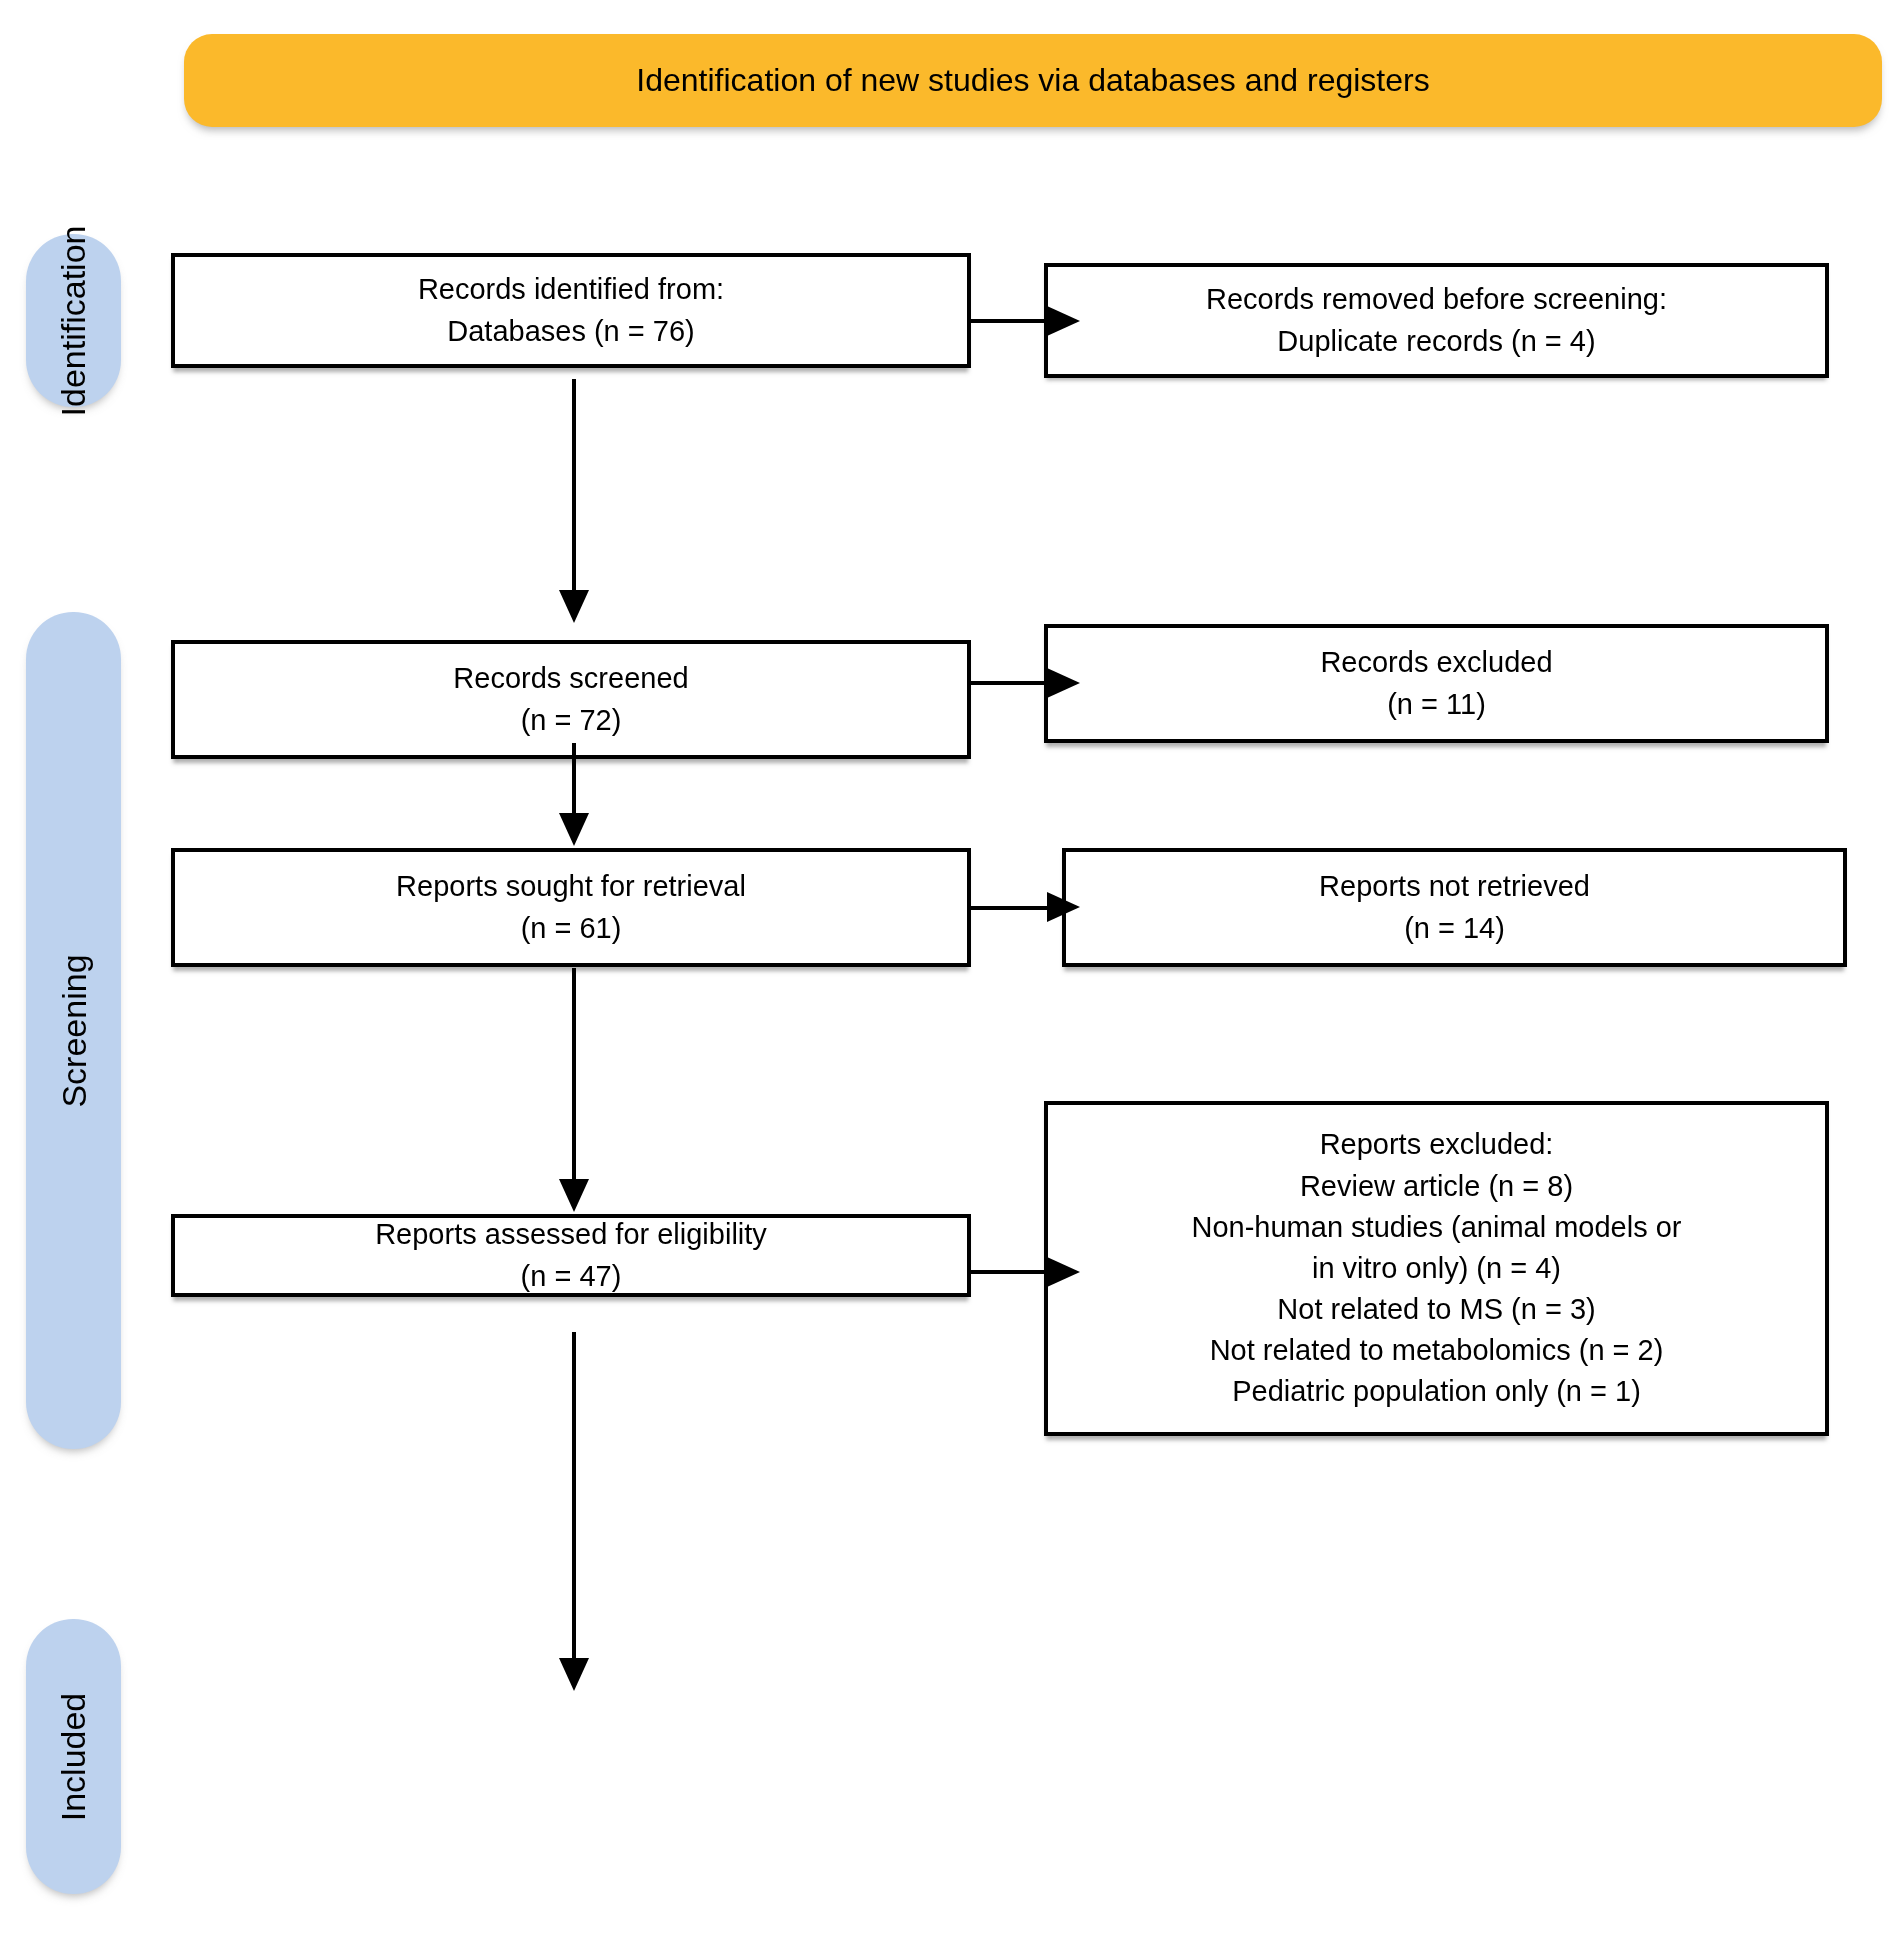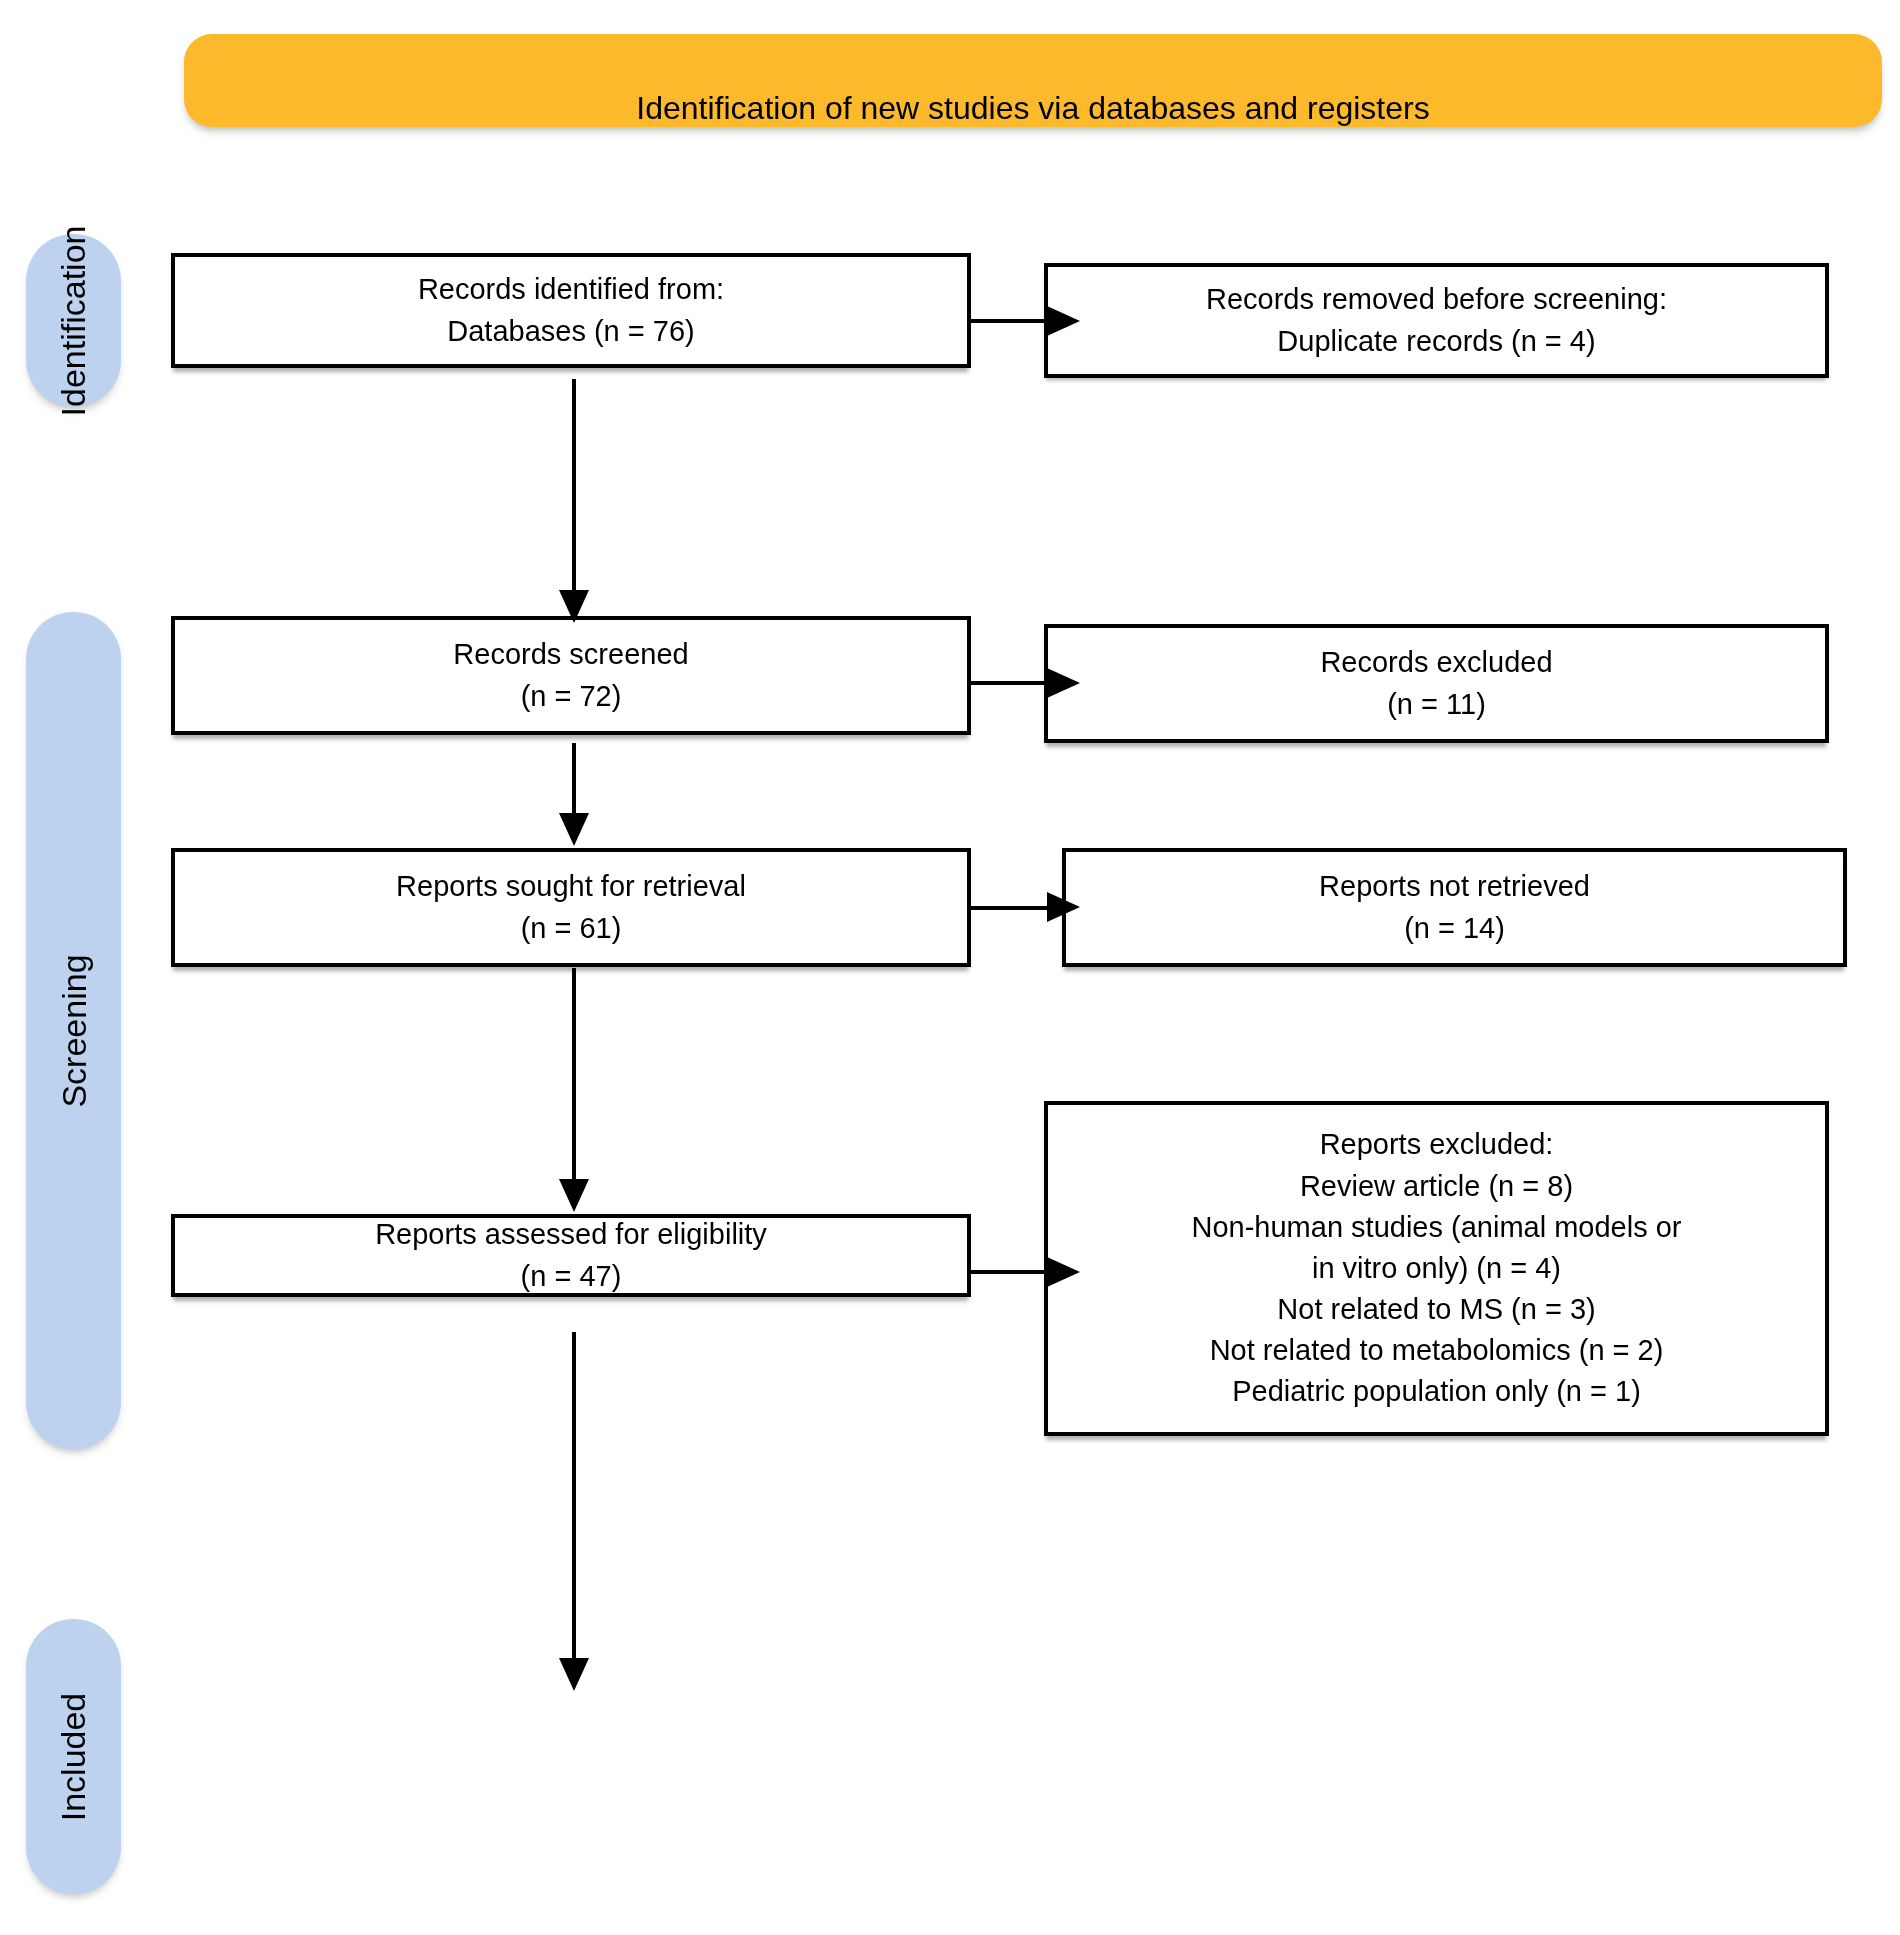--- a/index.html
+++ b/index.html
@@ -15,21 +15,21 @@
     width:1901px;height:1936px;
     background:var(--c-bg);
     font-family:"Liberation Sans", sans-serif;
     color:#000;
   }
   
   .banner{
     position:absolute;left:184px;top:34px;width:1698px;height:93px;
     background:var(--c-banner);
     border-radius:28px;
-    display:flex;align-items:flex-end;justify-content:center;
+    display:flex;align-items:center;justify-content:center;
     font-size:32px;
     box-shadow:0 5.9px 8.2px -3.5px rgba(120,120,120,.55);
   }
   
   .pill{
     position:absolute;left:26px;width:95px;
     background:var(--c-pill);
     border-radius:47px;
     display:flex;align-items:center;justify-content:center;
     box-shadow:0 5.9px 8.2px -3.5px rgba(120,120,120,.5);
@@ -52,21 +52,21 @@
     display:flex;align-items:center;justify-content:center;
     text-align:center;
     font-size:29px;line-height:1.42;
     white-space:pre-line;
     box-shadow:0 5.3px 4.1px -1.8px rgba(90,90,90,.5);
   }
   .col-left{left:171px;width:800px;}
   .col-right{left:1044px;width:785px;}
   .b1{top:253px;height:115px;}
   .r1{top:263px;height:115px;}
-  .b2{top:616px;height:119px;}
+  .b2{top:640px;height:119px;}
   .r2{top:624px;height:119px;}
   .b3{top:848px;height:119px;}
   .r3{top:848px;height:119px;margin-left:18px;}
   .b4{top:1214px;height:83px;}
   .r4{top:1101px;height:335px;}
   .b5{top:1692px;height:167px;}
   
   .aline{position:absolute;background:var(--c-arrow);}
   .vline{width:4.1px;left:572px;}
   .hline{height:4.1px;}

